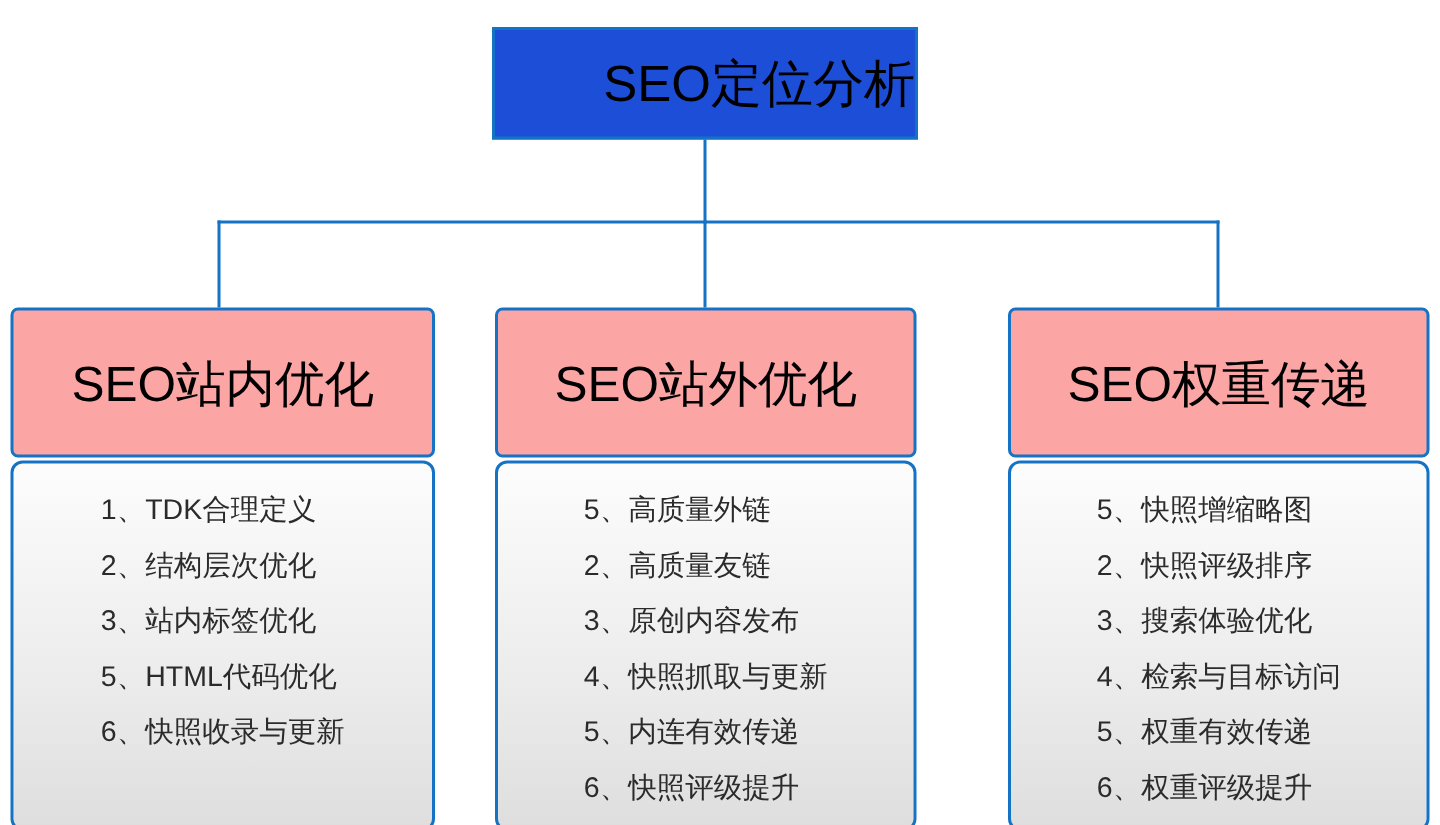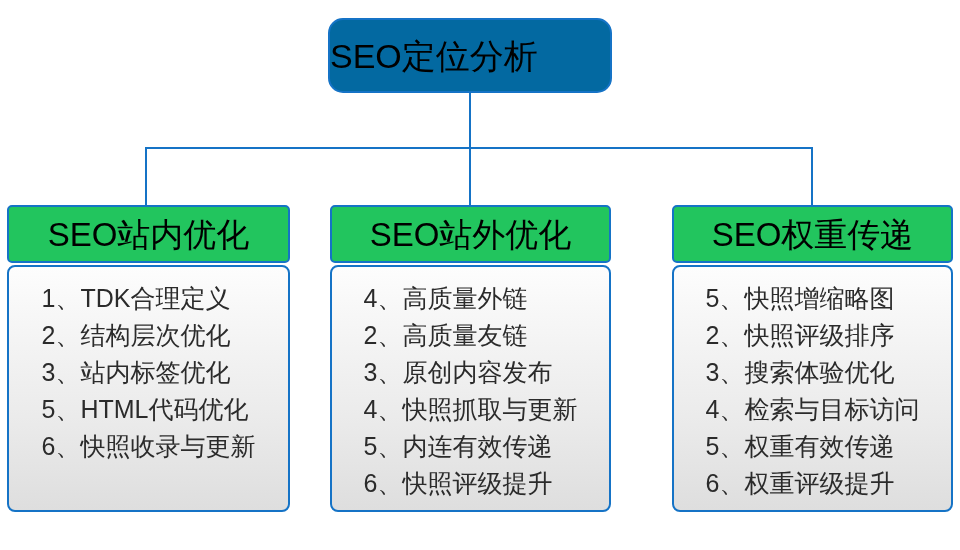--- a/index.html
+++ b/index.html
@@ -30,45 +30,45 @@
 
   
   .root-box {
     position: absolute;
     left: 328px;
     top: 18px;
     width: 284px;
     height: 75px;
     box-sizing: border-box;
     border: 2px solid #1573C6;
-    border-radius: 15px;
-    background: #0369a1;
+    border-radius: 0;
+    background: #1d4ed8;
     display: flex;
     align-items: center;
-    justify-content: flex-start;
+    justify-content: flex-end;
   }
   .root-label {
     font-size: 34px;
     color: #000000;
     letter-spacing: 0px;
     line-height: 1;
     white-space: nowrap;
   }
 
   
   .column {
     position: absolute;
     top: 205px;
   }
   .col-header {
     box-sizing: border-box;
-    height: 58px;
+    height: 100px;
     border: 2px solid #1573C6;
     border-radius: 5px;
-    background: #22c55e;
+    background: #fca5a5;
     display: flex;
     align-items: center;
     justify-content: center;
   }
   .col-header-label {
     font-size: 33px;
     color: #000000;
     line-height: 1;
     white-space: nowrap;
   }
@@ -86,21 +86,21 @@
   }
   .item-list {
     list-style: none;
     margin: 0;
     padding: 0;
     display: flex;
     flex-direction: column;
     gap: 2px;
   }
   .item {
-    font-size: 25px;
+    font-size: 19px;
     color: #2b2b2b;
     line-height: 35px;
     white-space: nowrap;
     text-align: left;
   }
 
   
   #col-0 { left: 7px;   width: 283px; }
   #col-1 { left: 330px; width: 281px; border-radius: 21px; }
   #col-2 { left: 672px; width: 281px; }
@@ -138,21 +138,21 @@
       </ul>
     </div>
   </div>
 
   <div class="column" id="col-1">
     <div class="col-header">
       <span class="col-header-label">SEO站外优化</span>
     </div>
     <div class="col-body">
       <ul class="item-list">
-        <li class="item">4、高质量外链</li>
+        <li class="item">5、高质量外链</li>
         <li class="item">2、高质量友链</li>
         <li class="item">3、原创内容发布</li>
         <li class="item">4、快照抓取与更新</li>
         <li class="item">5、内连有效传递</li>
         <li class="item">6、快照评级提升</li>
       </ul>
     </div>
   </div>
 
   <div class="column" id="col-2">

